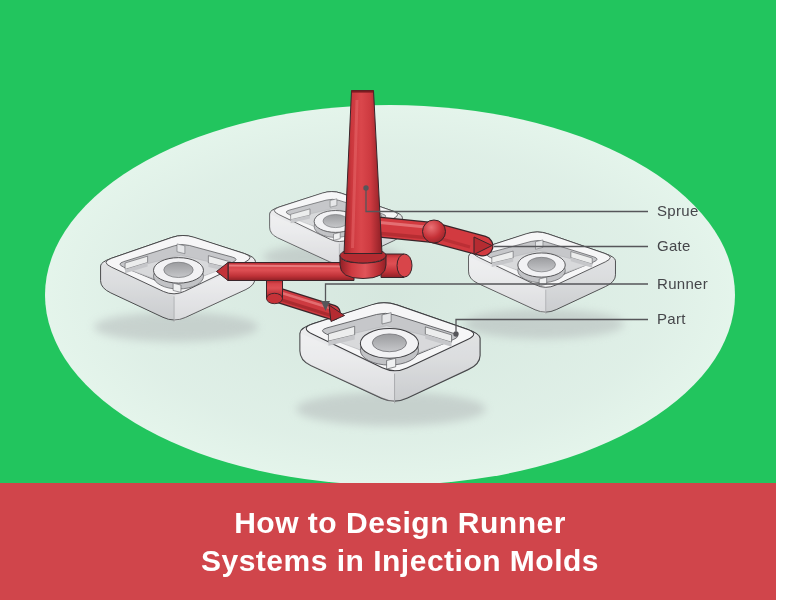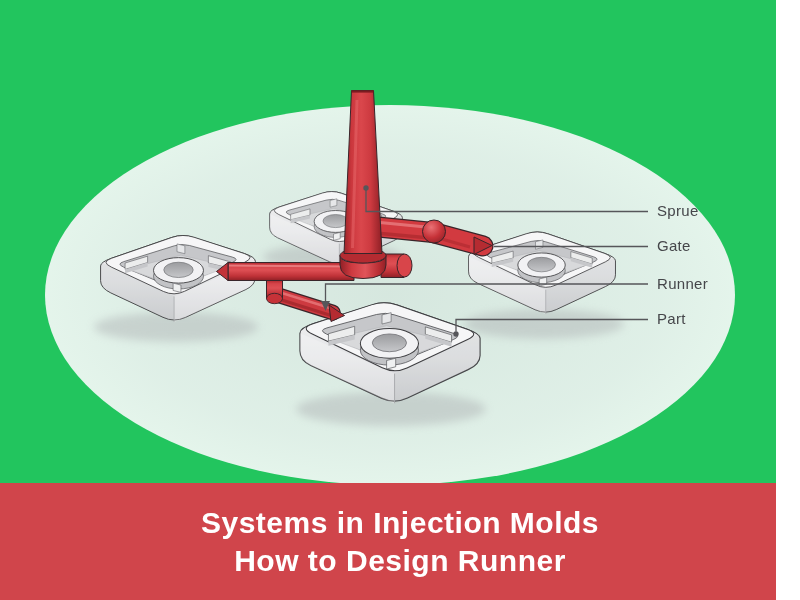--- a/index.html
+++ b/index.html
@@ -162,17 +162,17 @@
     </g>
   </g>
 
   <text class="callout-label" x="657" y="216" fill="#45464a">Sprue</text>
   <text class="callout-label" x="657" y="251" fill="#45464a">Gate</text>
   <text class="callout-label" x="657" y="288.5" fill="#45464a">Runner</text>
   <text class="callout-label" x="657" y="324" fill="#45464a">Part</text>
 </svg>
 
 <div id="banner" style="background: rgb(208, 69, 75); color: rgb(255, 255, 255);">
+  <div>How to Design Runner</div>
   <div>Systems in Injection Molds</div>
-  <div>How to Design Runner</div>
 </div>
 
 </div>
 
 </body></html>

